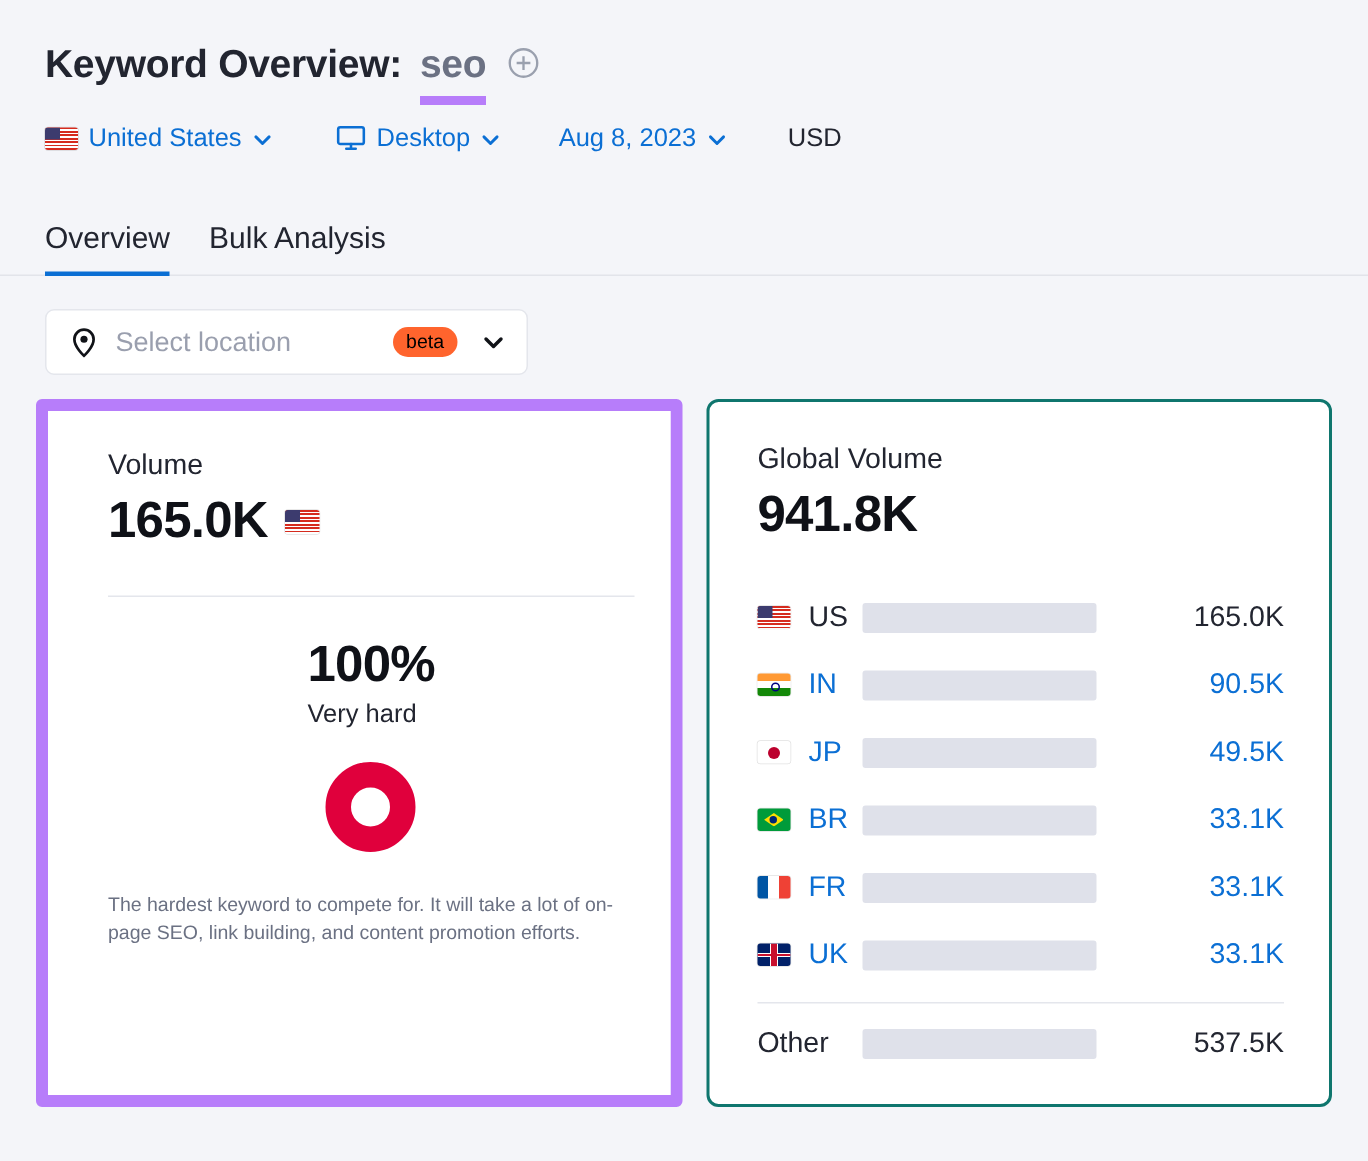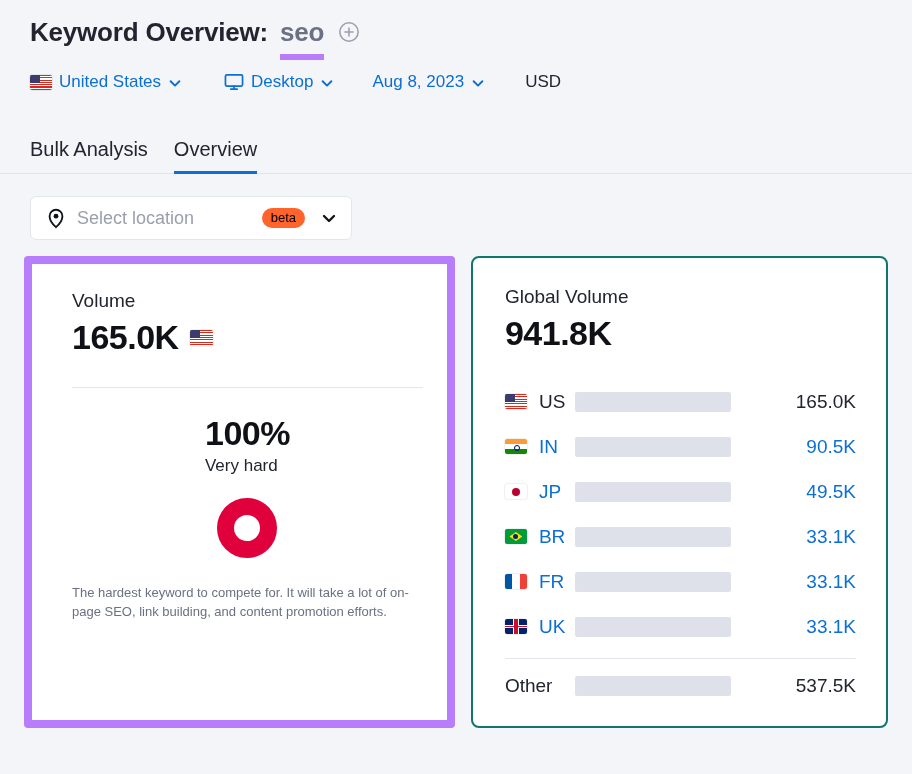--- a/index.html
+++ b/index.html
@@ -9,21 +9,21 @@
     height: 774px;
     background: #f4f5f9;
     font-family: "Liberation Sans", sans-serif;
     color: #222530;
     overflow: hidden;
   }
 
   .page { position: relative; width: 912px; height: 774px; }
 
   
-  .header { padding: 10px 0 0 30px; }
+  .header { padding: 20px 0 0 30px; }
 
   .title-row {
     display: flex;
     align-items: center;
     gap: 12px;
     height: 44px;
   }
   .page-title {
     font-size: 26px;
     font-weight: bold;
@@ -434,22 +434,22 @@
               <path d="M3 6l5 5 5-5"></path>
             </svg>
         </span>
       </span>
       <span class="meta-gap-3"></span>
       <span class="meta-item static">USD</span>
     </div>
   </div>
 
   <div class="tabs">
+    <div class="tab active">Overview</div>
     <div class="tab">Bulk Analysis</div>
-    <div class="tab active">Overview</div>
   </div>
 
   <div class="loc-wrap">
     <div class="loc-select">
       <span class="pin-icon">
         <svg viewBox="0 0 24 24" width="22" height="22" fill="none" stroke="#111318" stroke-width="2">
           <path d="M12 22s7-6.2 7-12a7 7 0 1 0-14 0c0 5.8 7 12 7 12z"></path>
           <circle cx="12" cy="10" r="2.6" fill="#111318" stroke="none"></circle>
         </svg>
       </span>

